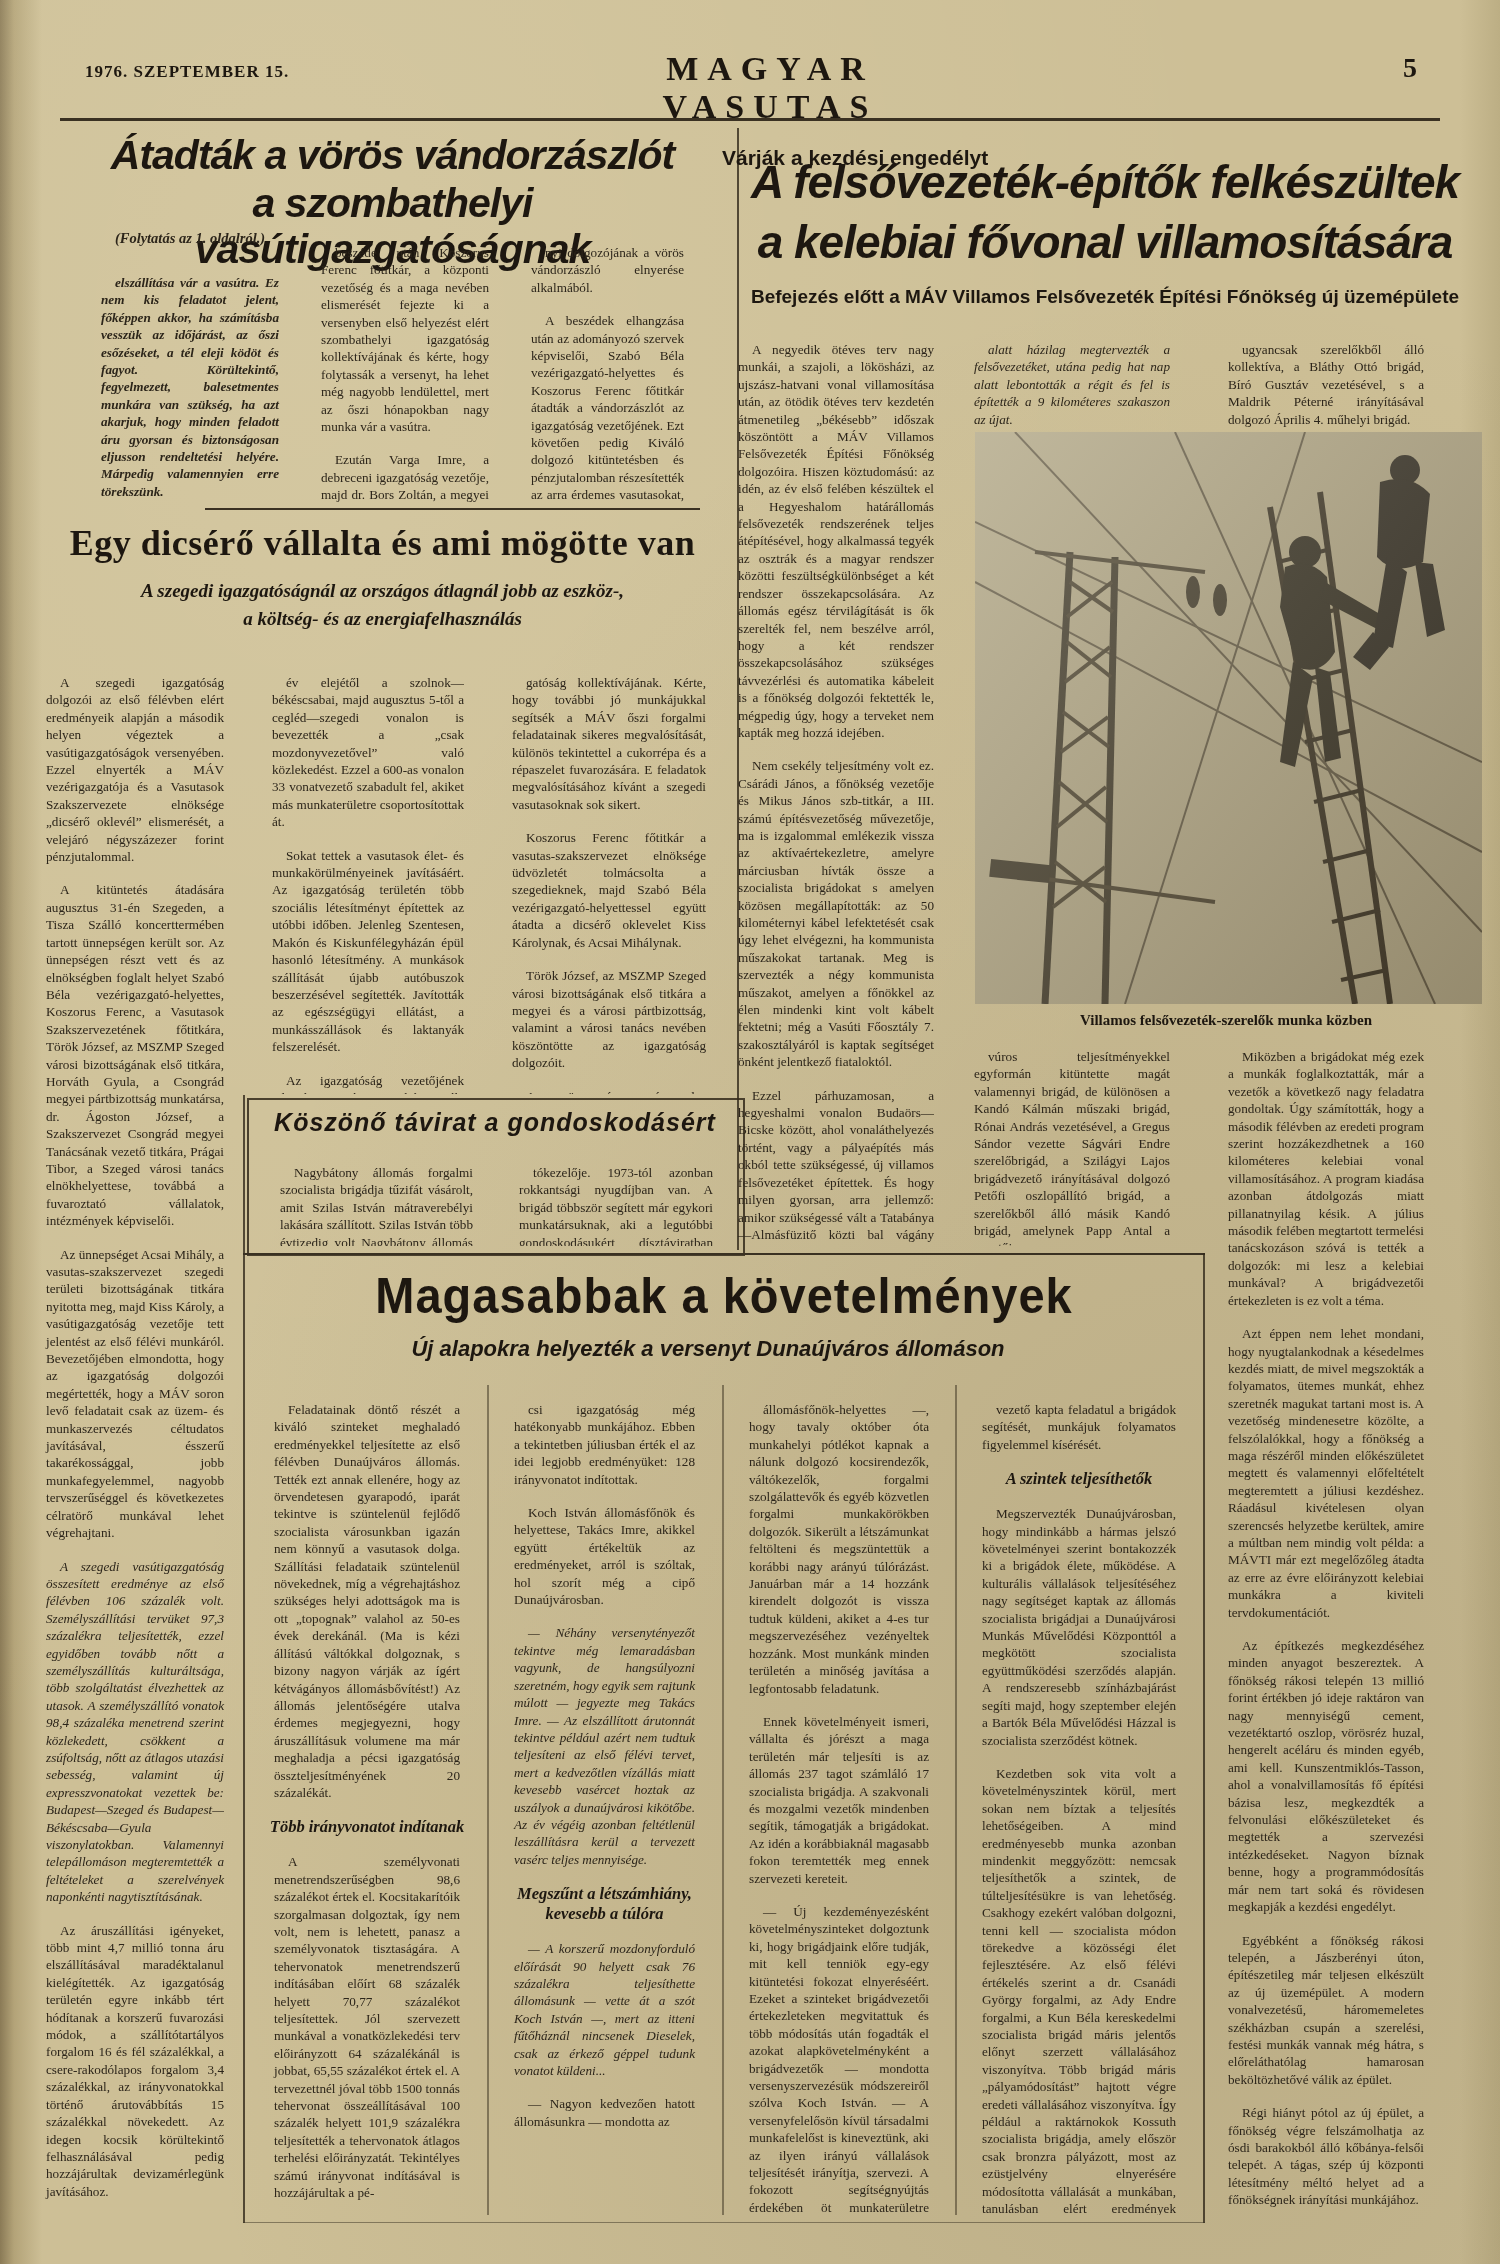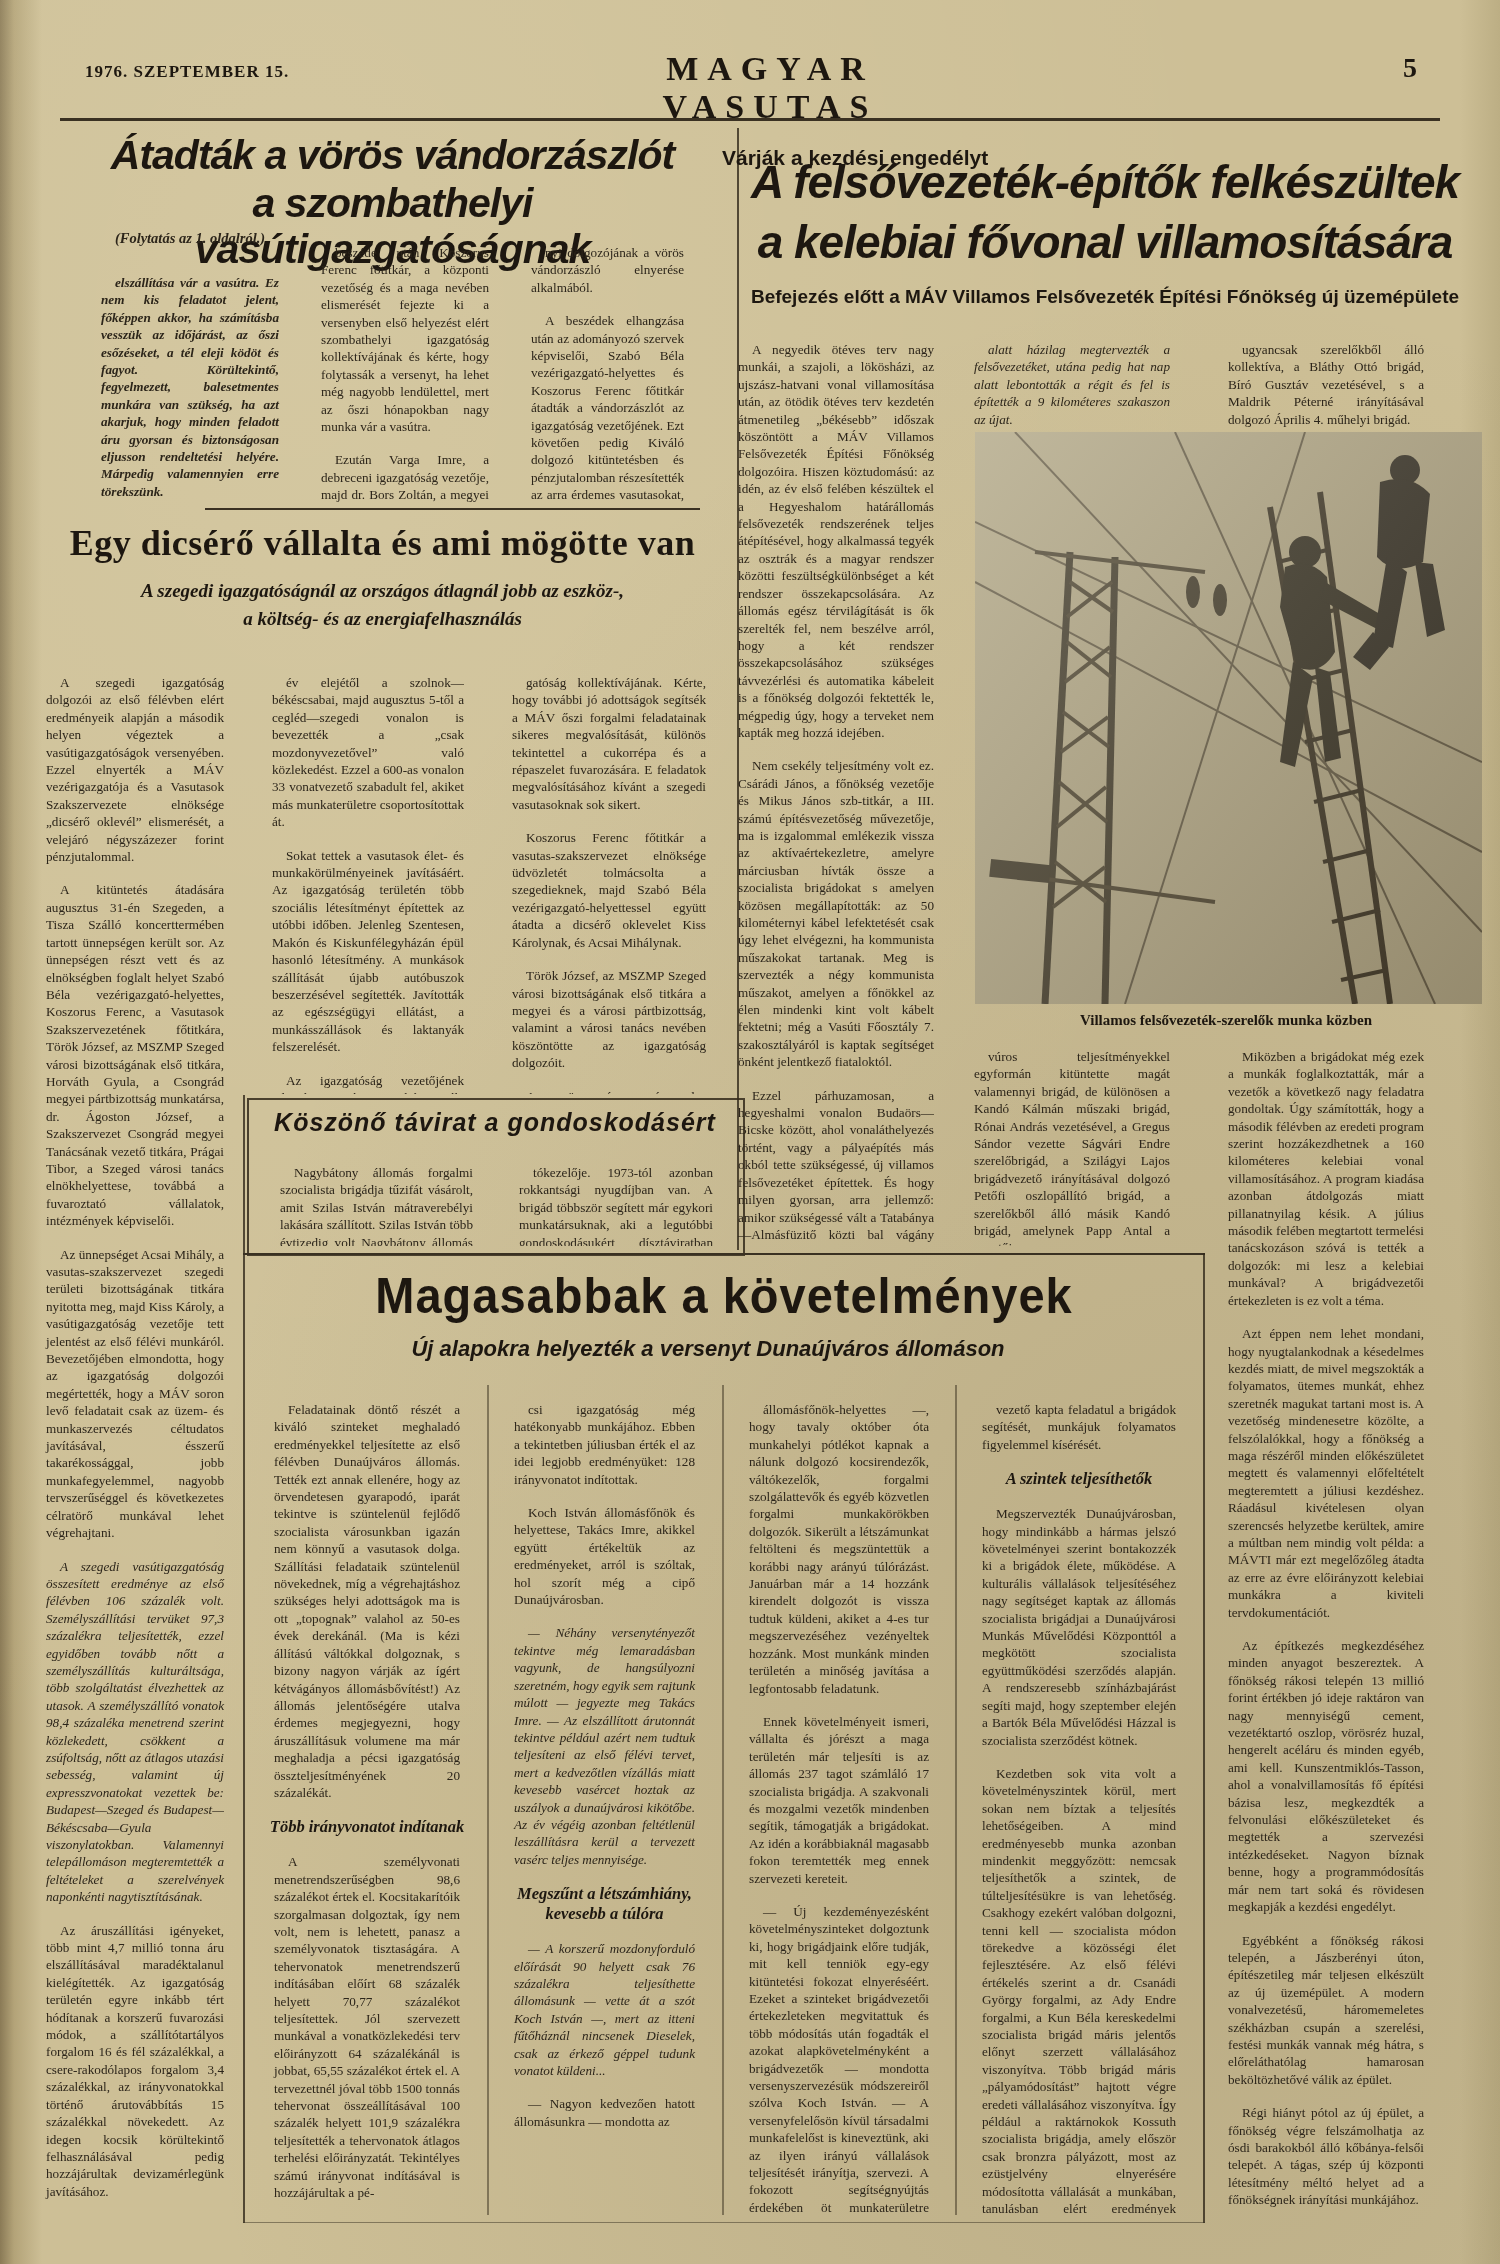--- a/index.html
+++ b/index.html
@@ -203,21 +203,21 @@
       <p class="b-p">Az áruszállítási igényeket, több mint 4,7 millió tonna áru elszállításával maradéktalanul kielégítették. Az igazgatóság területén egyre inkább tért hódítanak a korszerű fuvarozási módok, a szállítótartályos forgalom 16 és fél százalékkal, a csere-rakodólapos forgalom 3,4 százalékkal, az irányvonatokkal történő árutovábbítás 15 százalékkal növekedett. Az idegen kocsik körültekintő felhasználásával pedig hozzájárultak devizamérlegünk javításához.</p>
       <p class="b-p">Igen kedvezően alakult — az országos átlagnál jobb — az eszközfelhasználás, a költség- és energiagazdálkodás. Nőtt a tehervonatok átlagos terhelése, a mozdonyok napi hasznos futása. Javult a járművek műszaki állapota, üzemkészsége.</p>
       <p class="b-p">A vasútigazgatóság üzem- és munkaszervezési tevékenységei közül legfontosabb az üzemvitel korszerűsítése. Az</p>
     </div>
   <div class="col" style="left:256px;top:658px;width:224px;height:436px;">
       <p class="b-p">év elejétől a szolnok—békéscsabai, majd augusztus 5-től a cegléd—szegedi vonalon is bevezették a „csak mozdonyvezetővel” való közlekedést. Ezzel a 600-as vonalon 33 vonatvezető szabadult fel, akiket más munkaterületre csoportosítottak át.</p>
       <p class="b-p">Sokat tettek a vasutasok élet- és munkakörülményeinek javításáért. Az igazgatóság területén több szociális létesítményt építettek az utóbbi időben. Jelenleg Szentesen, Makón és Kiskunfélegyházán épül hasonló létesítmény. A munkások szállítását újabb autóbuszok beszerzésével segítették. Javították az egészségügyi ellátást, a munkásszállások és laktanyák felszerelését.</p>
       <p class="b-p">Az igazgatóság vezetőjének jelentése után Szabó Béla vezérigazgató-helyettes elismerését fejezte ki a szegedi igaz-</p>
     </div>
   <div class="col" style="left:496px;top:658px;width:226px;height:436px;">
-      <p class="b-p">gatóság kollektívájának. Kérte, hogy további jó adottságok segítsék a MÁV őszi forgalmi feladatainak sikeres megvalósítását, különös tekintettel a cukorrépa és a répaszelet fuvarozására. E feladatok megvalósításához kívánt a szegedi vasutasoknak sok sikert.</p>
+      <p class="b-p">gatóság kollektívájának. Kérte, hogy további jó munkájukkal segítsék a MÁV őszi forgalmi feladatainak sikeres megvalósítását, különös tekintettel a cukorrépa és a répaszelet fuvarozására. E feladatok megvalósításához kívánt a szegedi vasutasoknak sok sikert.</p>
       <p class="b-p">Koszorus Ferenc főtitkár a vasutas-szakszervezet elnöksége üdvözletét tolmácsolta a szegedieknek, majd Szabó Béla vezérigazgató-helyettessel együtt átadta a dicsérő oklevelet Kiss Károlynak, és Acsai Mihálynak.</p>
       <p class="b-p">Török József, az MSZMP Szeged városi bizottságának első titkára a megyei és a városi pártbizottság, valamint a városi tanács nevében köszöntötte az igazgatóság dolgozóit.</p>
       <p class="b-p">Az ünnepség színvonalas kultúrműsorral ért véget.</p>
       <p class="b-sig">Gellért József</p>
     </div>
 
   <div class="abs box-thanks"></div>
   <div class="abs thanks-title">Köszönő távirat a gondoskodásért</div>
   <div class="col" style="left:264px;top:1148px;width:225px;height:98px;">
       <p class="b-p">Nagybátony állomás forgalmi szocialista brigádja tűzifát vásárolt, amit Szilas István mátraverebélyi lakására szállított. Szilas István több évtizedig volt Nagybátony állomás kocsirendezője és vál-</p>

